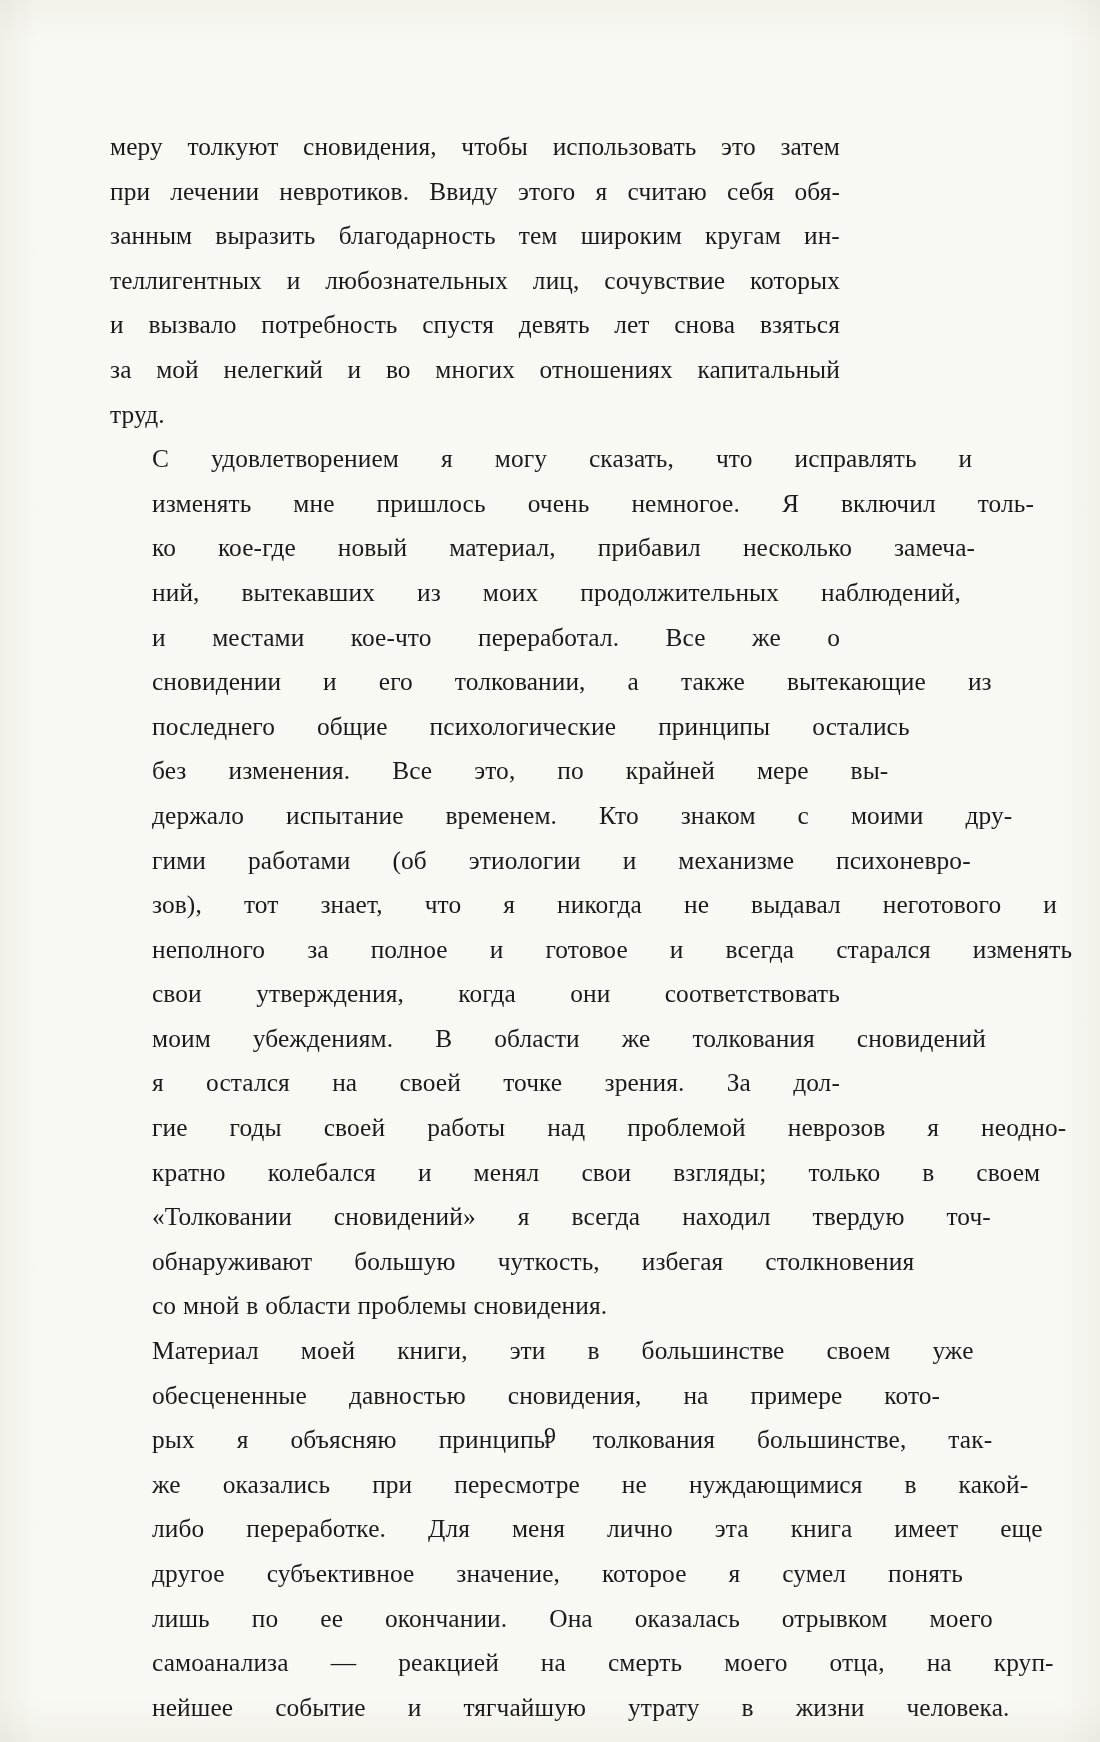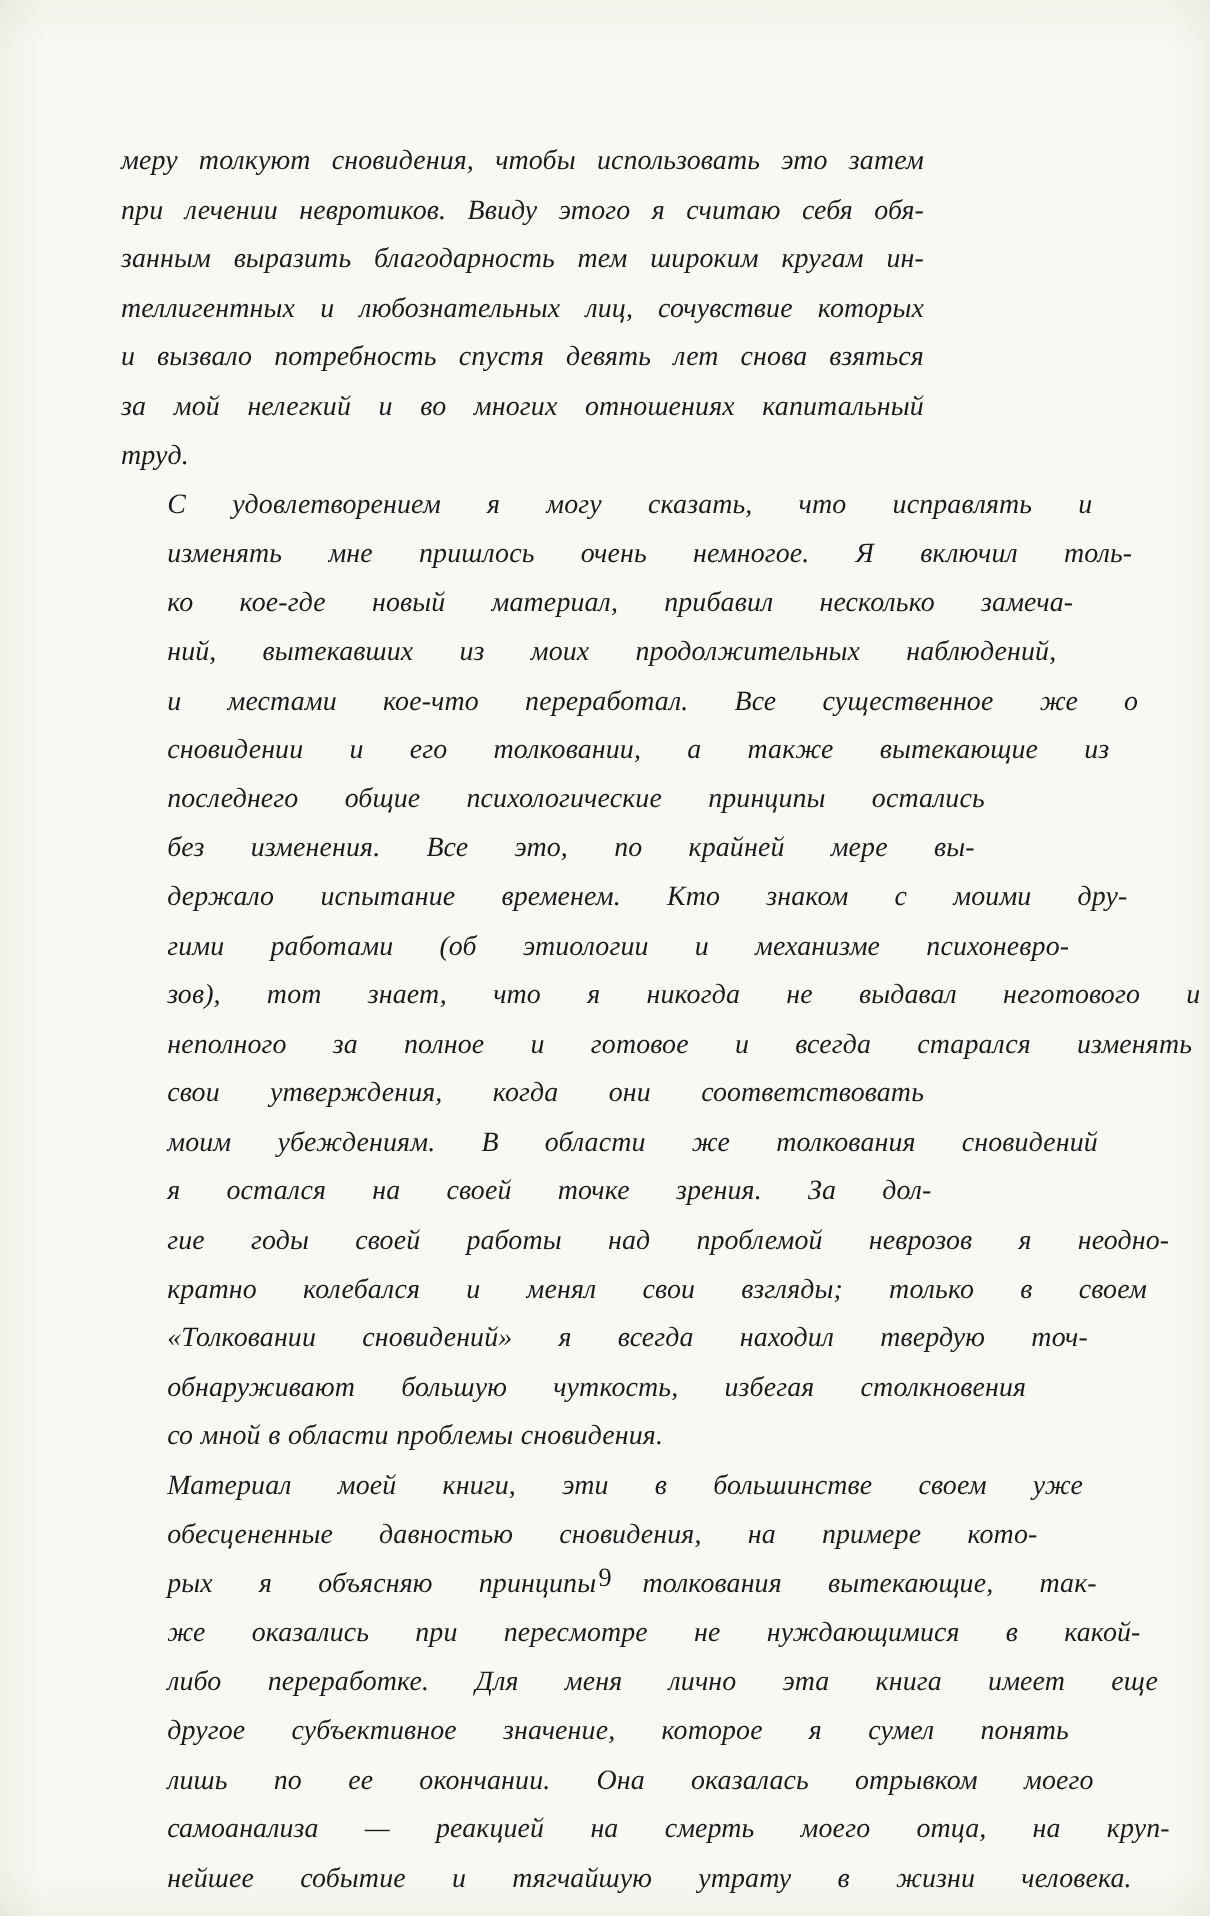--- a/index.html
+++ b/index.html
@@ -37,21 +37,20 @@
   p.para {
     margin: 0;
     padding: 0;
     font-size: 25.4px;
     line-height: 44.6px;
     color: #1b1b1d;
     text-align: justify;
     text-align-last: left;
     letter-spacing: 0.1px;
     word-spacing: 0.4px;
-    font-style: italic;
     -webkit-font-smoothing: antialiased;
   }
 
   p.para.indent {
     text-indent: 42px;
   }
   .line-just {
     display: flex;
     width: 100%;
     justify-content: space-between;
@@ -95,41 +94,41 @@
         <span class="line-just"><span>теллигентных</span><span>и</span><span>любознательных</span><span>лиц,</span><span>сочувствие</span><span>которых</span></span>
         <span class="line-just"><span>и</span><span>вызвало</span><span>потребность</span><span>спустя</span><span>девять</span><span>лет</span><span>снова</span><span>взяться</span></span>
         <span class="line-just"><span>за</span><span>мой</span><span>нелегкий</span><span>и</span><span>во</span><span>многих</span><span>отношениях</span><span>капитальный</span></span>
         <span class="line-last">труд.</span>
       </p>
     <p class="para indent">
         <span class="line-just"><span class="line-indent"></span><span>С</span><span>удовлетворением</span><span>я</span><span>могу</span><span>сказать,</span><span>что</span><span>исправлять</span><span>и</span></span>
         <span class="line-just"><span>изменять</span><span>мне</span><span>пришлось</span><span>очень</span><span>немногое.</span><span>Я</span><span>включил</span><span>толь-</span></span>
         <span class="line-just"><span>ко</span><span>кое-где</span><span>новый</span><span>материал,</span><span>прибавил</span><span>несколько</span><span>замеча-</span></span>
         <span class="line-just"><span>ний,</span><span>вытекавших</span><span>из</span><span>моих</span><span>продолжительных</span><span>наблюдений,</span></span>
-        <span class="line-just"><span>и</span><span>местами</span><span>кое-что</span><span>переработал.</span><span>Все</span><span>существенное</span><span>же</span><span>о</span></span>
+        <span class="line-just"><span>и</span><span>местами</span><span>кое-что</span><span>переработал.</span><span>Все</span><span>же</span><span>о</span></span>
         <span class="line-just"><span>сновидении</span><span>и</span><span>его</span><span>толковании,</span><span>а</span><span>также</span><span>вытекающие</span><span>из</span></span>
         <span class="line-just"><span>последнего</span><span>общие</span><span>психологические</span><span>принципы</span><span>остались</span></span>
         <span class="line-just"><span>без</span><span>изменения.</span><span>Все</span><span>это,</span><span>по</span><span>крайней</span><span>мере</span><span>вы-</span></span>
         <span class="line-just"><span>держало</span><span>испытание</span><span>временем.</span><span>Кто</span><span>знаком</span><span>с</span><span>моими</span><span>дру-</span></span>
         <span class="line-just"><span>гими</span><span>работами</span><span>(об</span><span>этиологии</span><span>и</span><span>механизме</span><span>психоневро-</span></span>
         <span class="line-just"><span>зов),</span><span>тот</span><span>знает,</span><span>что</span><span>я</span><span>никогда</span><span>не</span><span>выдавал</span><span>неготового</span><span>и</span></span>
         <span class="line-just"><span>неполного</span><span>за</span><span>полное</span><span>и</span><span>готовое</span><span>и</span><span>всегда</span><span>старался</span><span>изменять</span></span>
         <span class="line-just"><span>свои</span><span>утверждения,</span><span>когда</span><span>они</span><span>соответствовать</span></span>
         <span class="line-just"><span>моим</span><span>убеждениям.</span><span>В</span><span>области</span><span>же</span><span>толкования</span><span>сновидений</span></span>
         <span class="line-just"><span>я</span><span>остался</span><span>на</span><span>своей</span><span>точке</span><span>зрения.</span><span>За</span><span>дол-</span></span>
         <span class="line-just"><span>гие</span><span>годы</span><span>своей</span><span>работы</span><span>над</span><span>проблемой</span><span>неврозов</span><span>я</span><span>неодно-</span></span>
         <span class="line-just"><span>кратно</span><span>колебался</span><span>и</span><span>менял</span><span>свои</span><span>взгляды;</span><span>только</span><span>в</span><span>своем</span></span>
         <span class="line-just"><span>«Толковании</span><span>сновидений»</span><span>я</span><span>всегда</span><span>находил</span><span>твердую</span><span>точ-</span></span>
         <span class="line-just"><span>обнаруживают</span><span>большую</span><span>чуткость,</span><span>избегая</span><span>столкновения</span></span>
         <span class="line-last">со мной в области проблемы сновидения.</span>
       </p>
     <p class="para indent">
         <span class="line-just"><span class="line-indent"></span><span>Материал</span><span>моей</span><span>книги,</span><span>эти</span><span>в</span><span>большинстве</span><span>своем</span><span>уже</span></span>
         <span class="line-just"><span>обесцененные</span><span>давностью</span><span>сновидения,</span><span>на</span><span>примере</span><span>кото-</span></span>
-        <span class="line-just"><span>рых</span><span>я</span><span>объясняю</span><span>принципы</span><span>толкования</span><span>вытекающие,</span><span>так-</span></span>
+        <span class="line-just"><span>рых</span><span>я</span><span>объясняю</span><span>принципы</span><span>толкования</span><span>большинстве,</span><span>так-</span></span>
         <span class="line-just"><span>же</span><span>оказались</span><span>при</span><span>пересмотре</span><span>не</span><span>нуждающимися</span><span>в</span><span>какой-</span></span>
         <span class="line-just"><span>либо</span><span>переработке.</span><span>Для</span><span>меня</span><span>лично</span><span>эта</span><span>книга</span><span>имеет</span><span>еще</span></span>
         <span class="line-just"><span>другое</span><span>субъективное</span><span>значение,</span><span>которое</span><span>я</span><span>сумел</span><span>понять</span></span>
         <span class="line-just"><span>лишь</span><span>по</span><span>ее</span><span>окончании.</span><span>Она</span><span>оказалась</span><span>отрывком</span><span>моего</span></span>
         <span class="line-just"><span>самоанализа</span><span>—</span><span>реакцией</span><span>на</span><span>смерть</span><span>моего</span><span>отца,</span><span>на</span><span>круп-</span></span>
         <span class="line-just"><span>нейшее</span><span>событие</span><span>и</span><span>тягчайшую</span><span>утрату</span><span>в</span><span>жизни</span><span>человека.</span></span>
       </p>
   </div>
 
   <div class="page-number">9</div>

